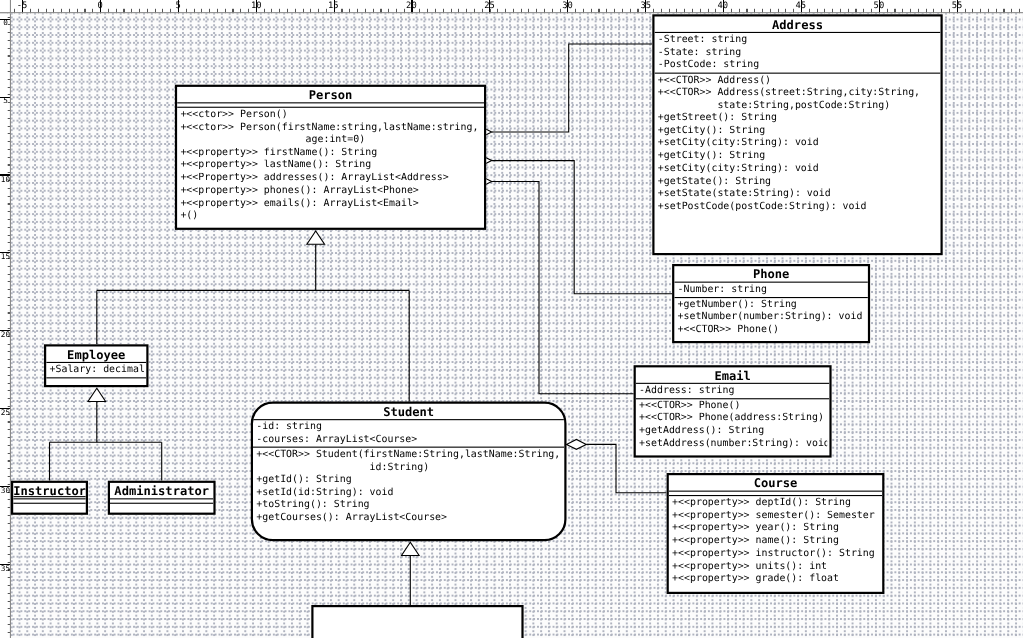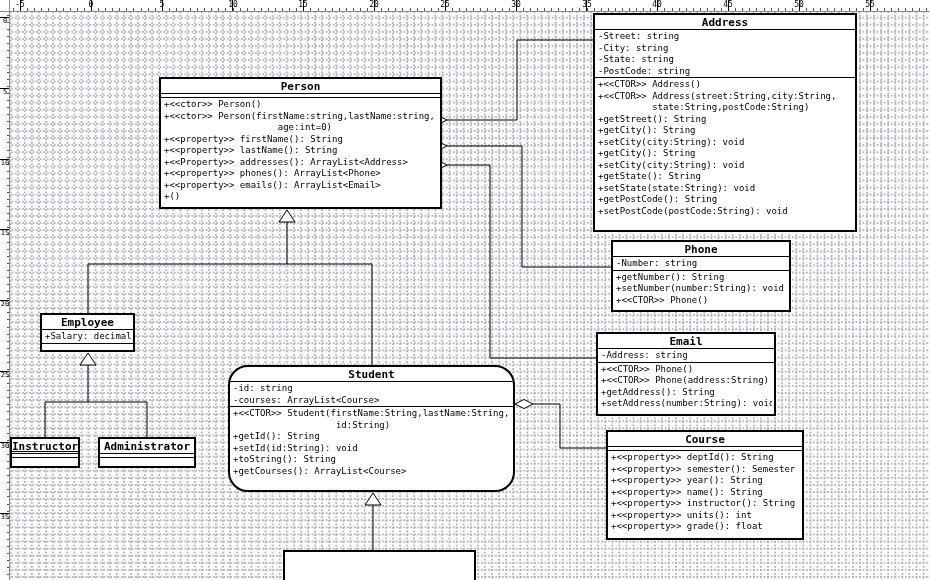--- a/index.html
+++ b/index.html
@@ -96,53 +96,51 @@
         <div class="uml-row">+&lt;&lt;property&gt;&gt; phones(): ArrayList&lt;Phone&gt;</div>
         <div class="uml-row">+&lt;&lt;property&gt;&gt; emails(): ArrayList&lt;Email&gt;</div>
         <div class="uml-row">+()</div>
       </div>
     </div>
 
     <div class="uml-class" style="left:593px;top:13px;width:264px;height:219px;">
       <div class="uml-title">Address</div>
       <div class="uml-sec">
         <div class="uml-row">-Street: string</div>
-        <div class="uml-row">-City: string</div>
         <div class="uml-row">-State: string</div>
         <div class="uml-row">-PostCode: string</div>
       </div>
       <div class="uml-sec last">
         <div class="uml-row">+&lt;&lt;CTOR&gt;&gt; Address()</div>
         <div class="uml-row">+&lt;&lt;CTOR&gt;&gt; Address(street:String,city:String,</div>
         <div class="uml-row">          state:String,postCode:String)</div>
         <div class="uml-row">+getStreet(): String</div>
         <div class="uml-row">+getCity(): String</div>
         <div class="uml-row">+setCity(city:String): void</div>
         <div class="uml-row">+getCity(): String</div>
         <div class="uml-row">+setCity(city:String): void</div>
         <div class="uml-row">+getState(): String</div>
         <div class="uml-row">+setState(state:String): void</div>
-        <div class="uml-row">+getPostCode(): String</div>
         <div class="uml-row">+setPostCode(postCode:String): void</div>
       </div>
     </div>
 
     <div class="uml-class" style="left:611px;top:240px;width:180px;height:72px;">
       <div class="uml-title">Phone</div>
       <div class="uml-sec">
         <div class="uml-row">-Number: string</div>
       </div>
       <div class="uml-sec last">
         <div class="uml-row">+getNumber(): String</div>
         <div class="uml-row">+setNumber(number:String): void</div>
         <div class="uml-row">+&lt;&lt;CTOR&gt;&gt; Phone()</div>
       </div>
     </div>
 
-    <div class="uml-class" style="left:596px;top:332px;width:180px;height:84px;">
+    <div class="uml-class" style="left:576px;top:332px;width:180px;height:84px;">
       <div class="uml-title">Email</div>
       <div class="uml-sec">
         <div class="uml-row">-Address: string</div>
       </div>
       <div class="uml-sec last">
         <div class="uml-row">+&lt;&lt;CTOR&gt;&gt; Phone()</div>
         <div class="uml-row">+&lt;&lt;CTOR&gt;&gt; Phone(address:String)</div>
         <div class="uml-row">+getAddress(): String</div>
         <div class="uml-row">+setAddress(number:String): void</div>
       </div>

